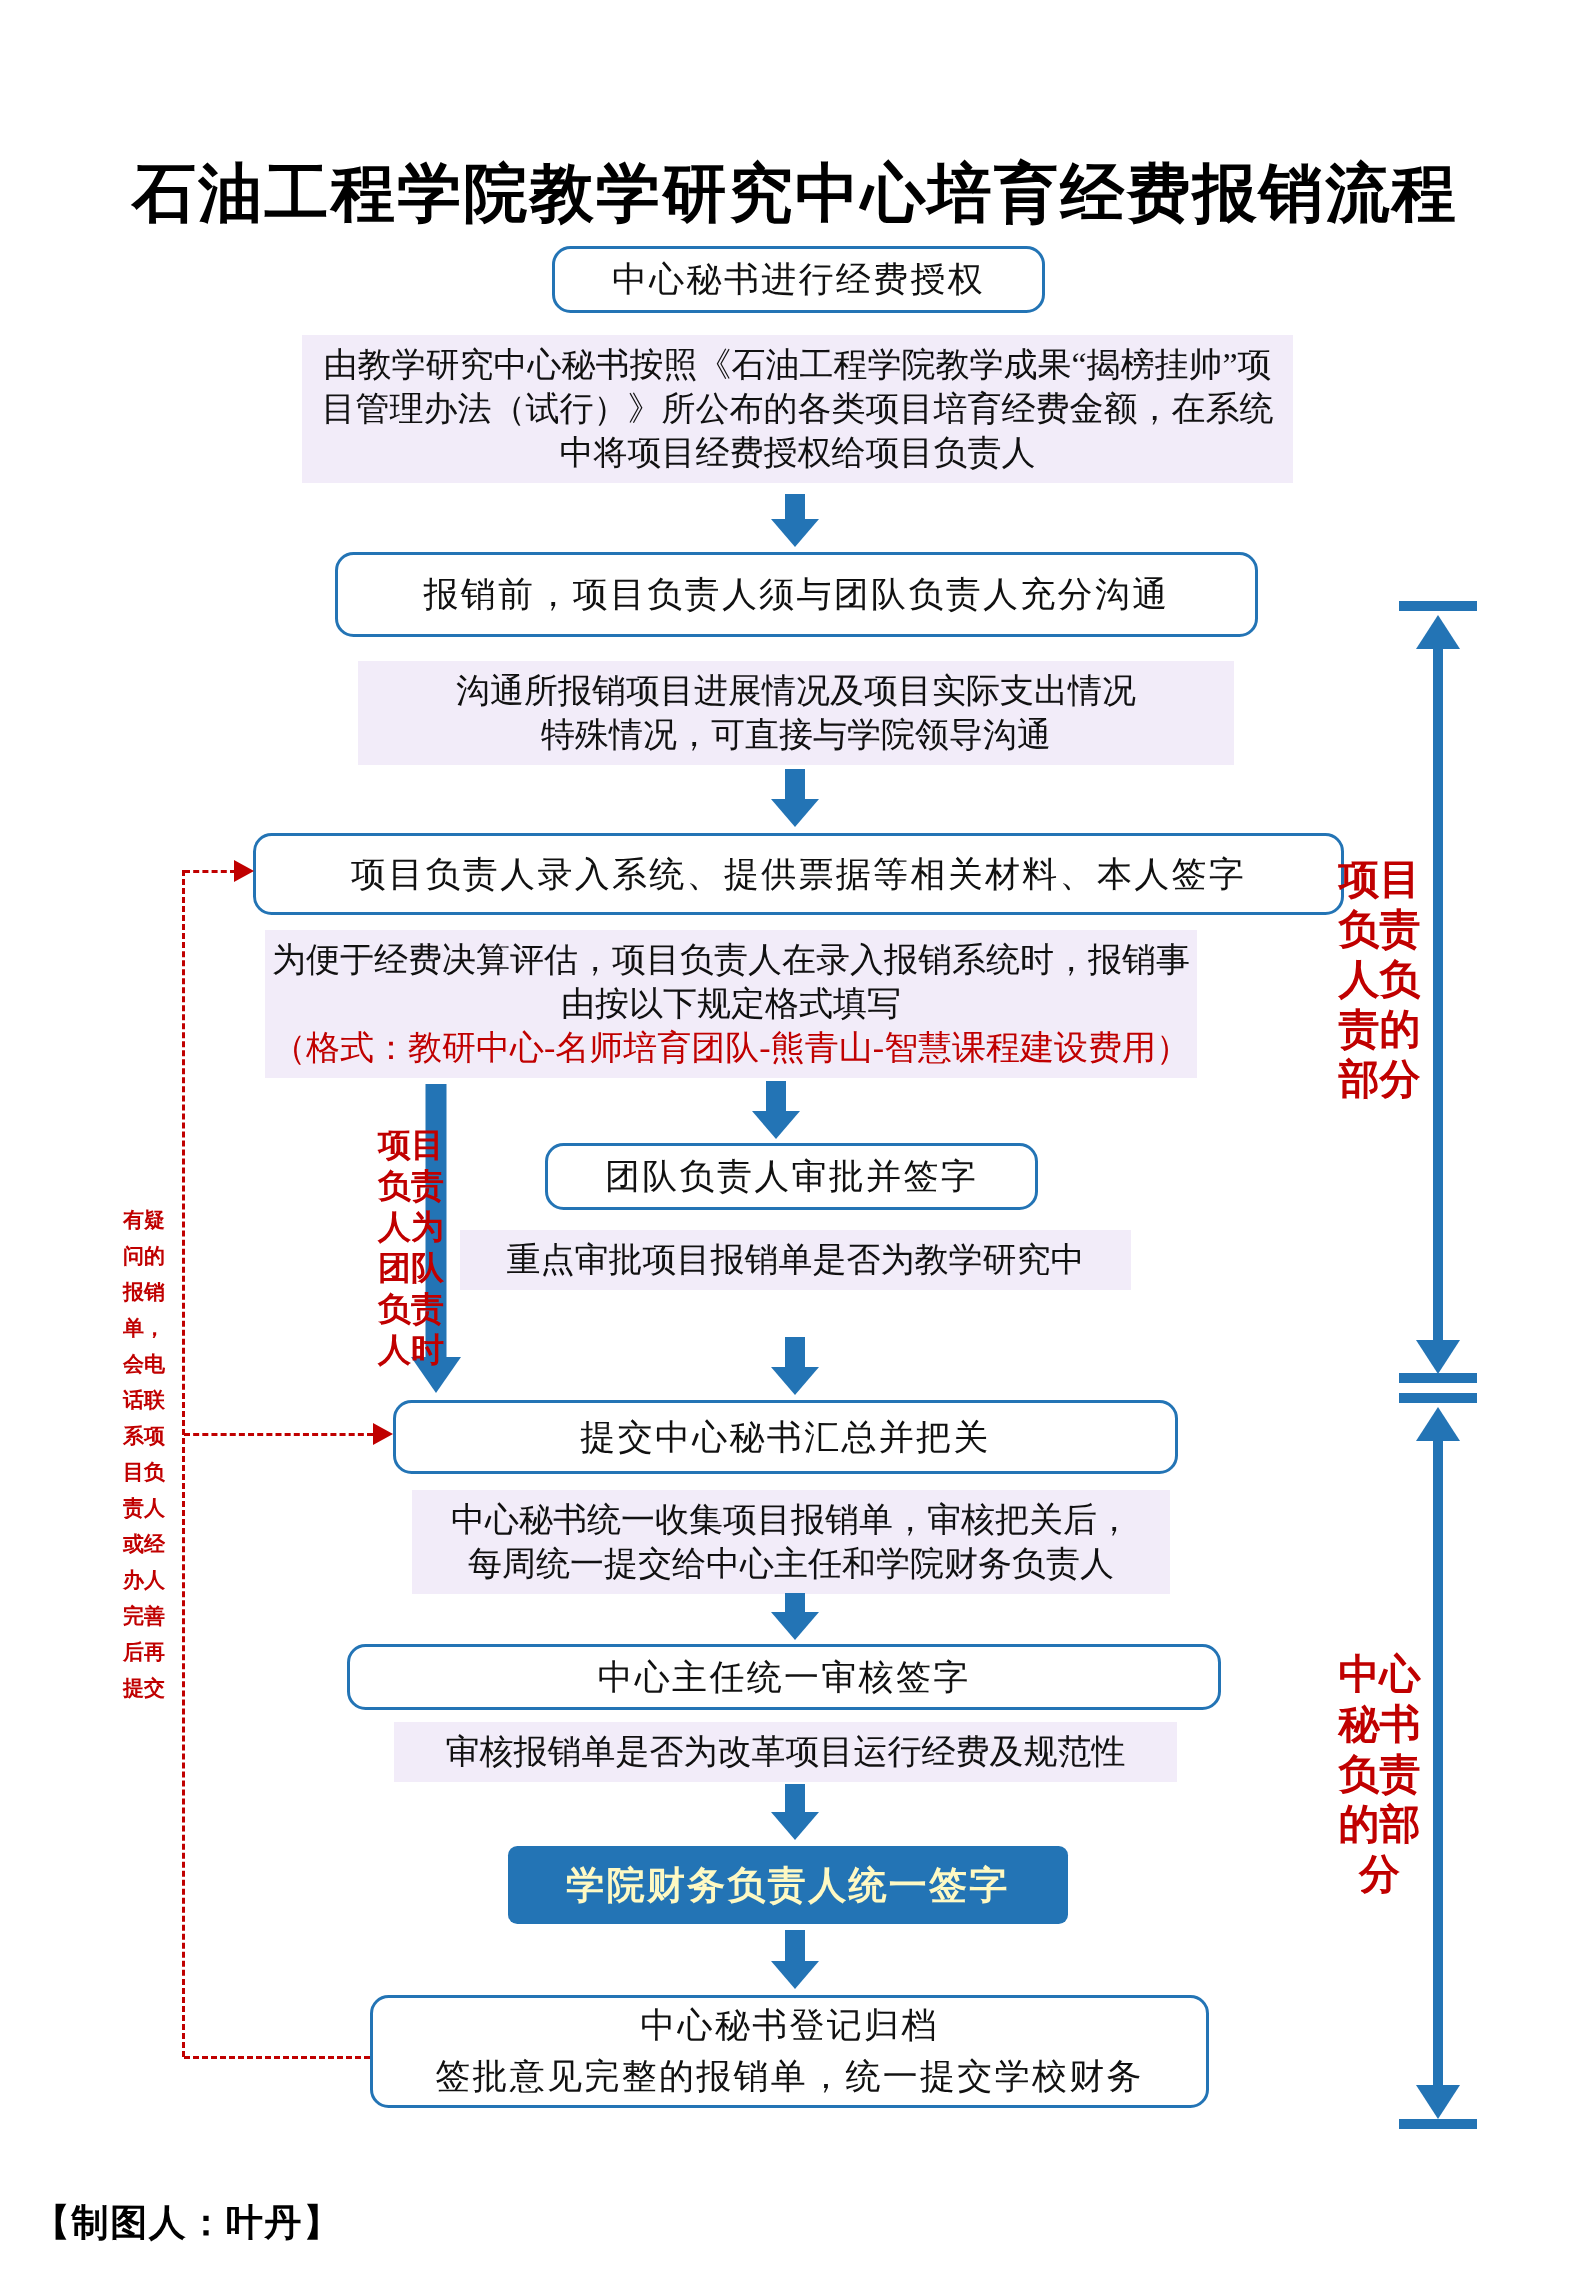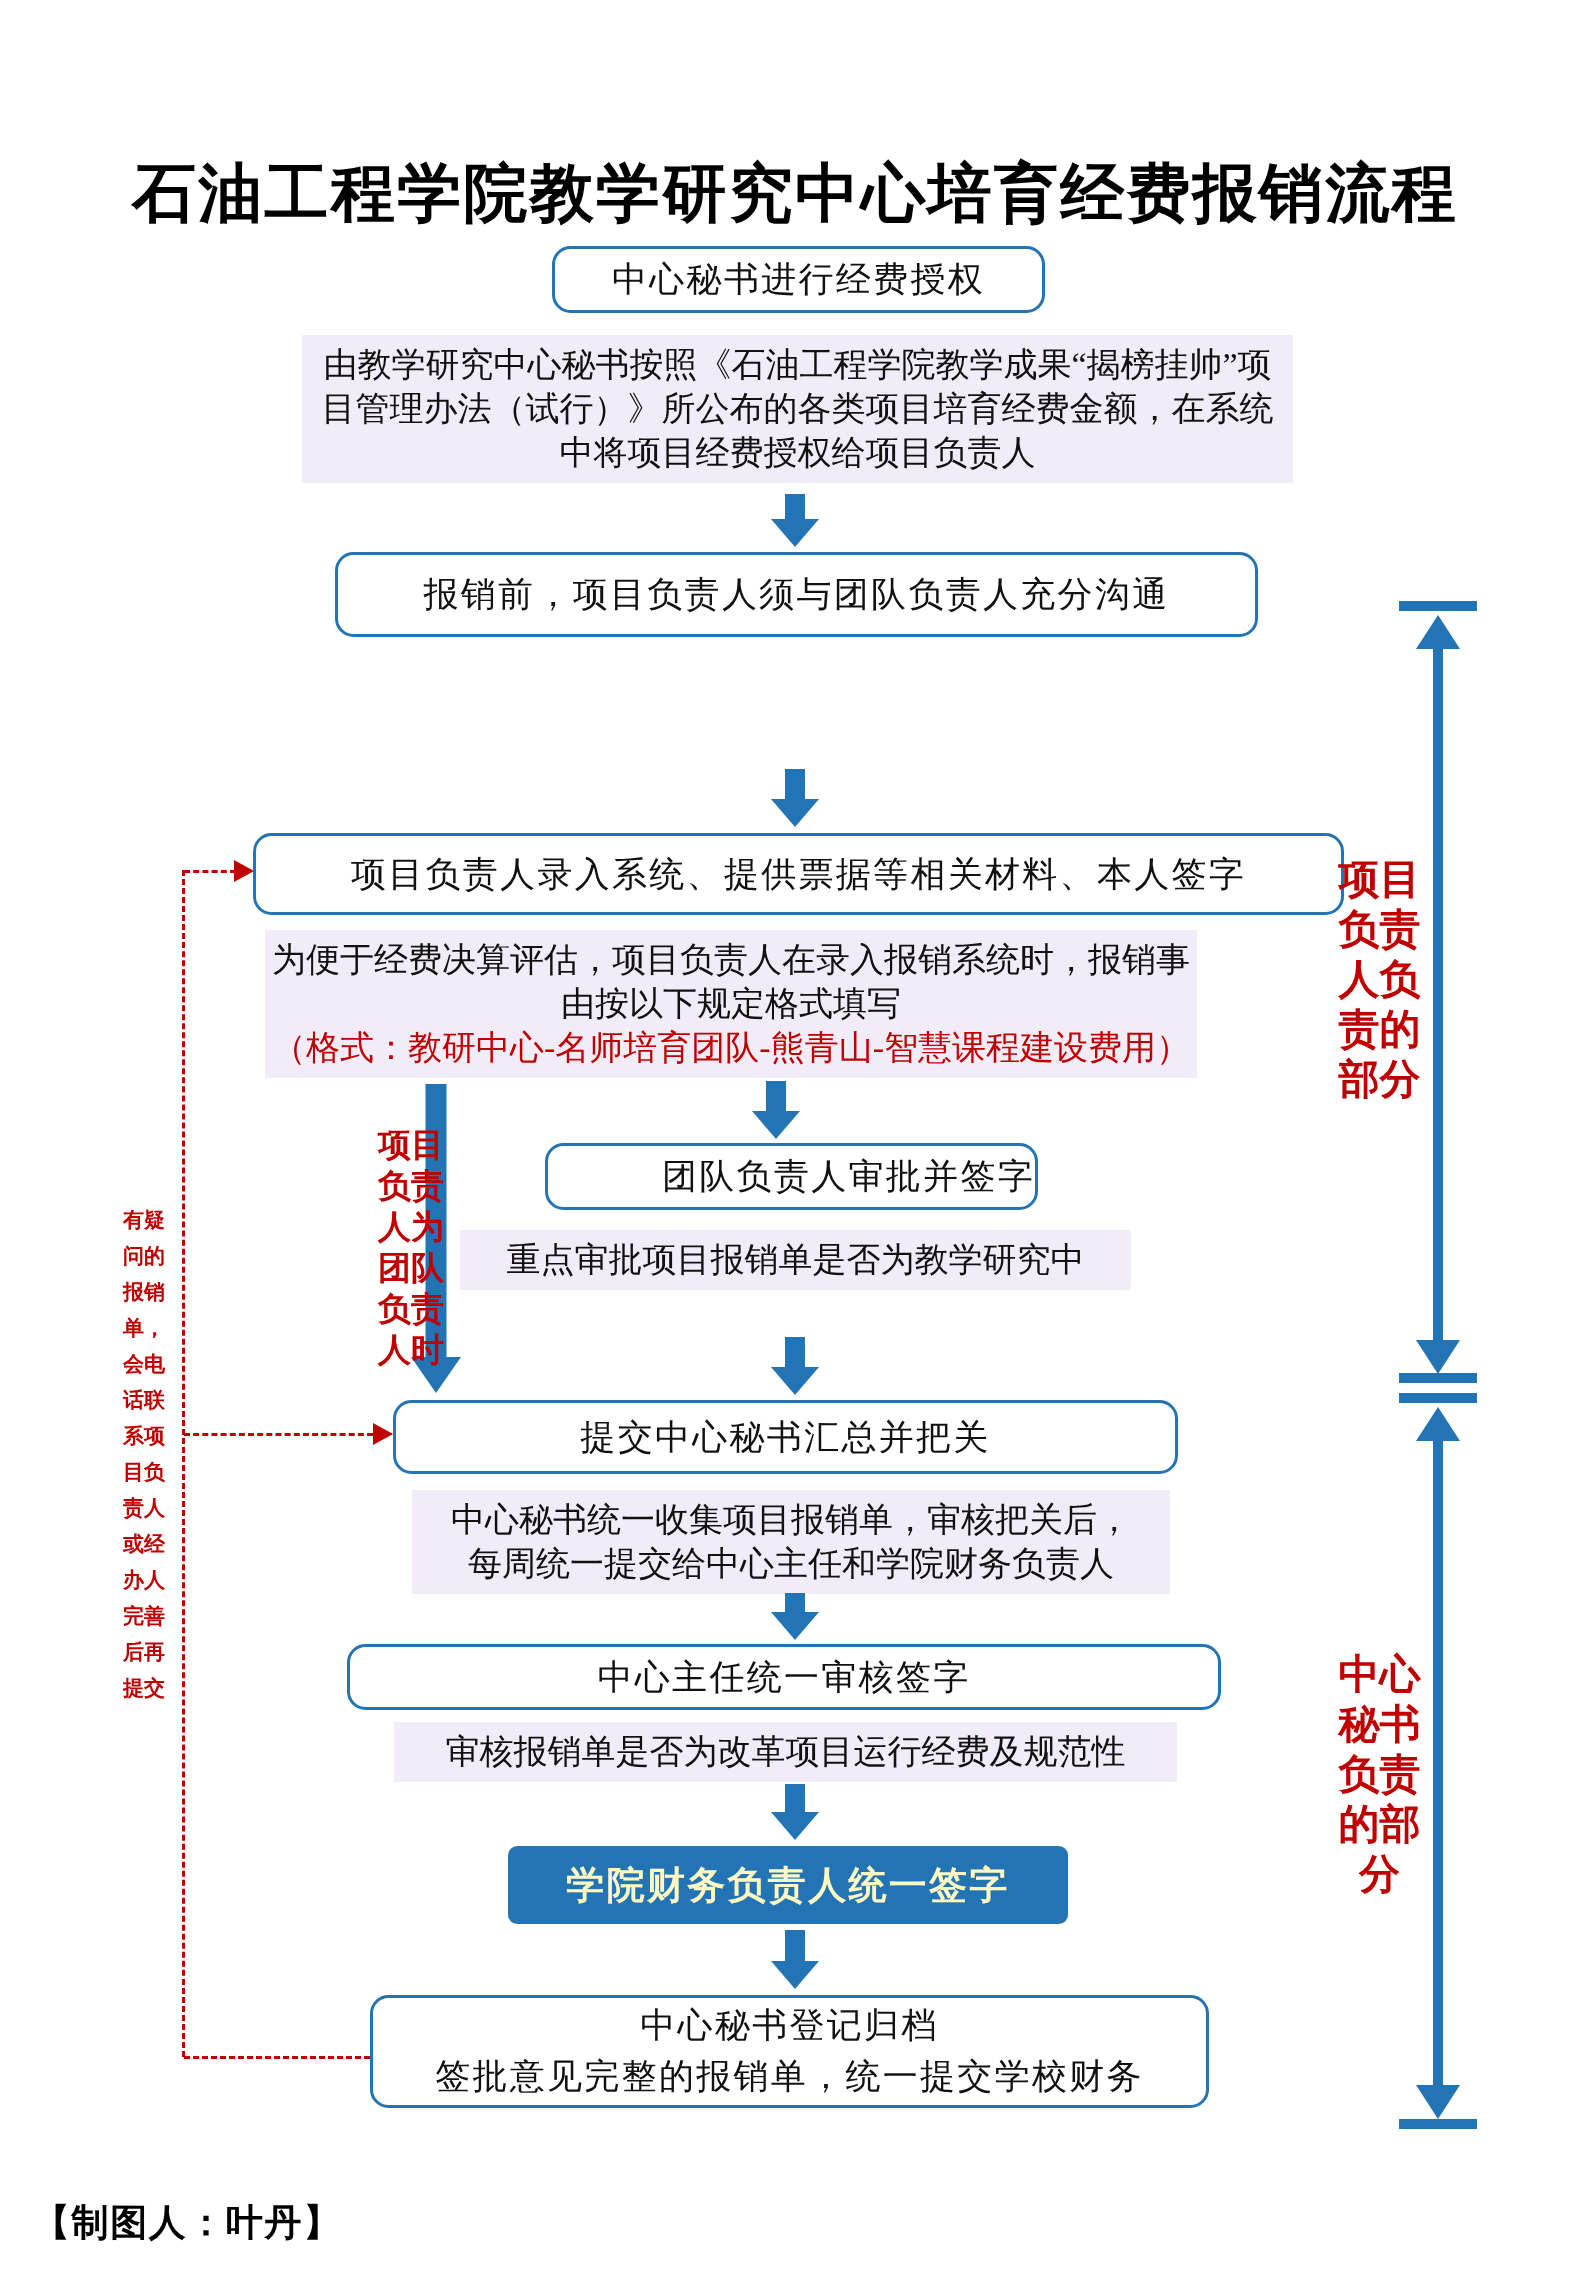--- a/index.html
+++ b/index.html
@@ -69,20 +69,24 @@
   <div class="descbox" style="left:302px; top:335px; width:991px;">由教学研究中心秘书按照《石油工程学院教学成果“揭榜挂帅”项目管理办法（试行）》所公布的各类项目培育经费金额，在系统中将项目经费授权给项目负责人</div>
 
   <div class="arrow-down" style="left:771px; top:494px; height:53px;">
     <div class="shaft" style="height:26px;"></div>
       <div class="head"></div>
   </div>
 
   <div class="stepbox" style="left:335px; top:552px; width:923px; height:85px;">
     <span>报销前，项目负责人须与团队负责人充分沟通</span>
   </div>
+  <div class="descbox" style="left:358px; top:661px; width:876px;">
+    <span class="line">沟通所报销项目进展情况及项目实际支出情况</span>
+    <span class="line">特殊情况，可直接与学院领导沟通</span>
+  </div>
 
   <div class="arrow-down" style="left:771px; top:769px; height:58px;">
     <div class="shaft" style="height:32px;"></div>
       <div class="head"></div>
   </div>
 
   <div class="stepbox" style="left:253px; top:833px; width:1091px; height:82px;">
     <span>项目负责人录入系统、提供票据等相关材料、本人签字</span>
   </div>
   <div class="descbox" style="left:265px; top:930px; width:932px;">
@@ -94,21 +98,21 @@
     <div class="shaft" style="height:32px;"></div>
       <div class="head"></div>
   </div>
 
   <div class="arrow-down big" style="left:411px; top:1084px; height:309px;">
     <div class="shaft" style="height:275px;"></div>
       <div class="head"></div>
   </div>
   <div class="vlabel" style="left:359px; top:1124px; width:68px; font-size:33px; line-height:41px;margin-left:18px;">项目负责人为团队负责人时</div>
 
-  <div class="stepbox" style="left:545px; top:1143px; width:493px; height:67px;align-items:flex-end;">
+  <div class="stepbox" style="left:545px; top:1143px; width:493px; height:67px;">
     <span>团队负责人审批并签字</span>
   </div>
   <div class="descbox" style="left:460px; top:1230px; width:671px;">
     <span class="line">重点审批项目报销单是否为教学研究中</span>
   </div>
 
   <div class="arrow-down" style="left:771px; top:1337px; height:58px;">
     <div class="shaft" style="height:32px;"></div>
       <div class="head"></div>
   </div>

